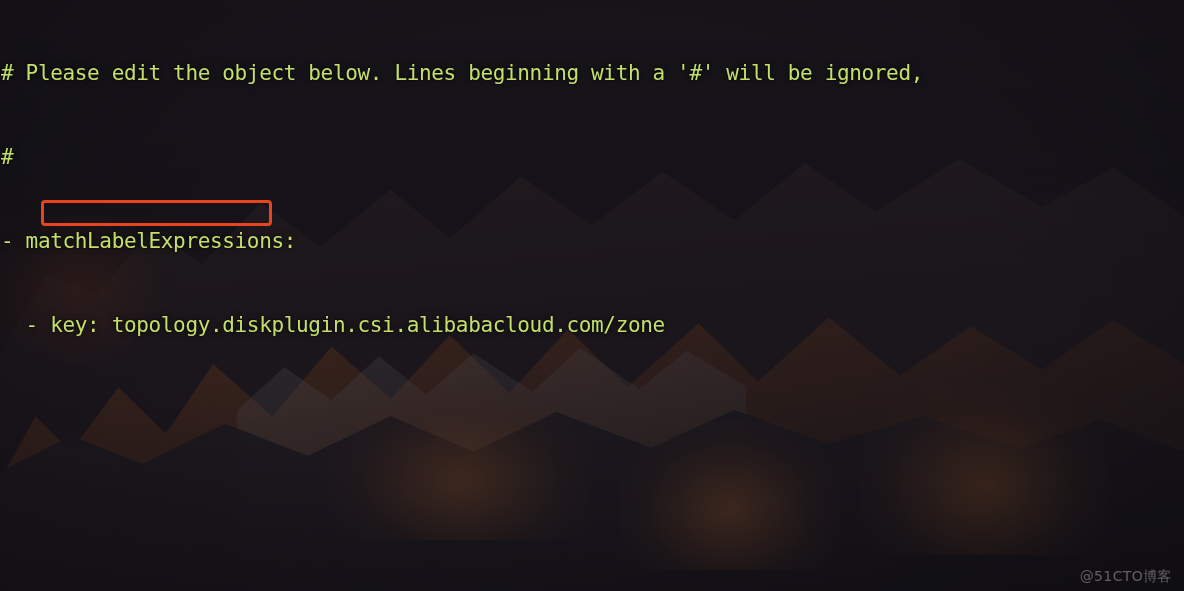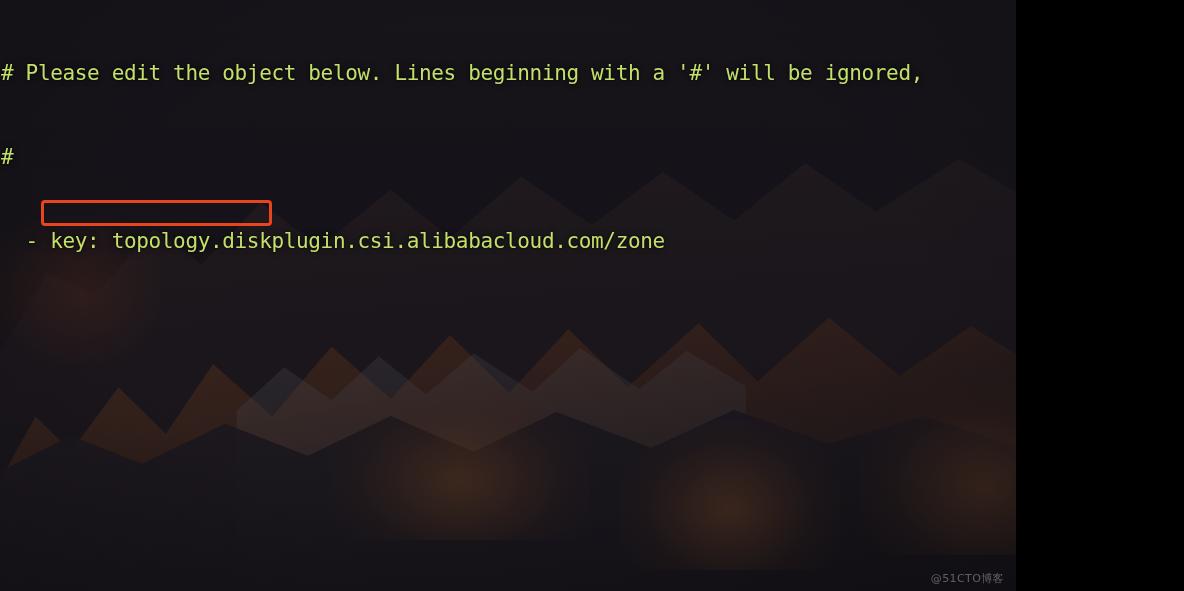--- a/index.html
+++ b/index.html
@@ -2,21 +2,21 @@
 <html><head>
 <meta charset="utf-8">
 <style>
   html, body {
     margin: 0;
     padding: 0;
     background: #000;
   }
   #screen {
     position: relative;
-    width: 1016px;
+    width: 1184px;
     height: 591px;
     overflow: hidden;
     background: #b91c1c;
     font-family: "DejaVu Sans Mono", "Liberation Mono", monospace;
   }
 
   
   #wallpaper {
     position: absolute;
     inset: 0;
@@ -119,21 +119,21 @@
     pointer-events: none;
   }
 
   
   #watermark {
     position: absolute;
     right: 12px;
     bottom: 5px;
     color: rgba(196,192,196,0.45);
     font-family: "DejaVu Sans", "Liberation Sans", sans-serif;
-    font-size: 11px;
+    font-size: 14px;
     letter-spacing: 0.4px;
   }
 </style>
 </head>
 <body>
 
 <div id="screen">
 
   <div id="wallpaper">
     <div class="sky-haze"></div>
@@ -145,20 +145,21 @@
     <div class="glow-peak" id="glow-a"></div>
     <div class="glow-peak" id="glow-b"></div>
     <div class="glow-peak" id="glow-c"></div>
     <div id="vignette"></div>
   </div>
 
   <div id="terminal-overlay">
     <div id="terminal-text" style="color: rgb(196, 224, 106);">
       <div class="tline"># Please edit the object below. Lines beginning with a '#' will be ignored,</div>
       <div class="tline">#</div>
+      <div class="tline">- matchLabelExpressions:</div>
       <div class="tline">  - key: topology.diskplugin.csi.alibabacloud.com/zone</div>
       
       
       
       
       
       
       
       
       

